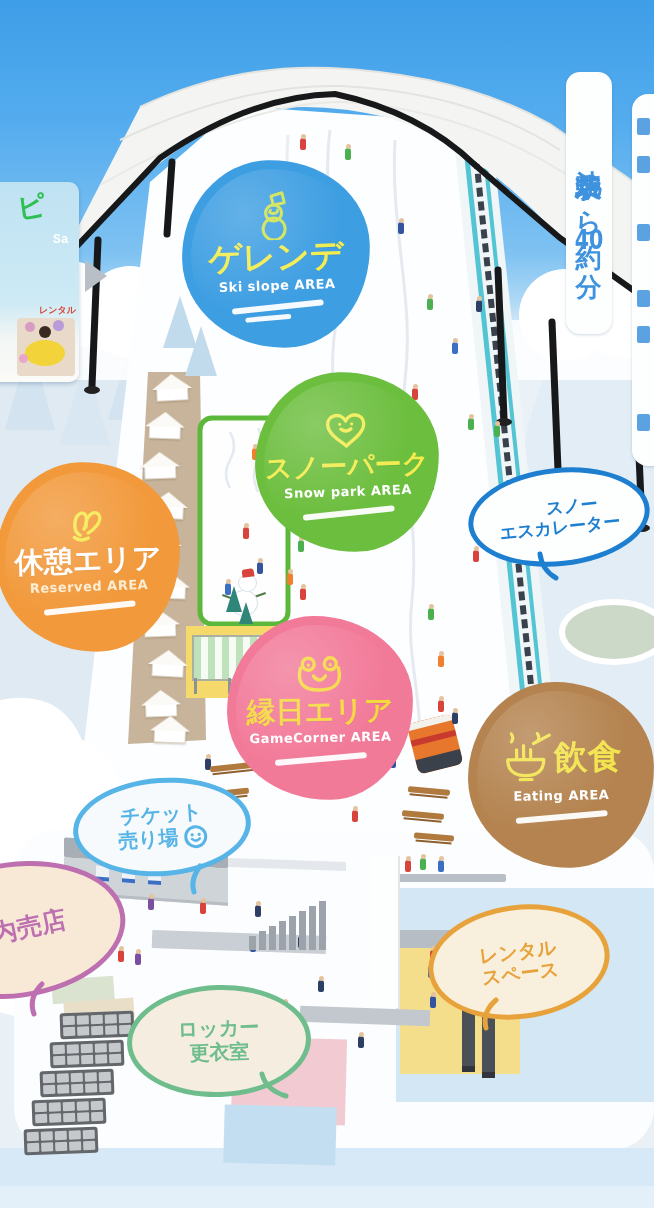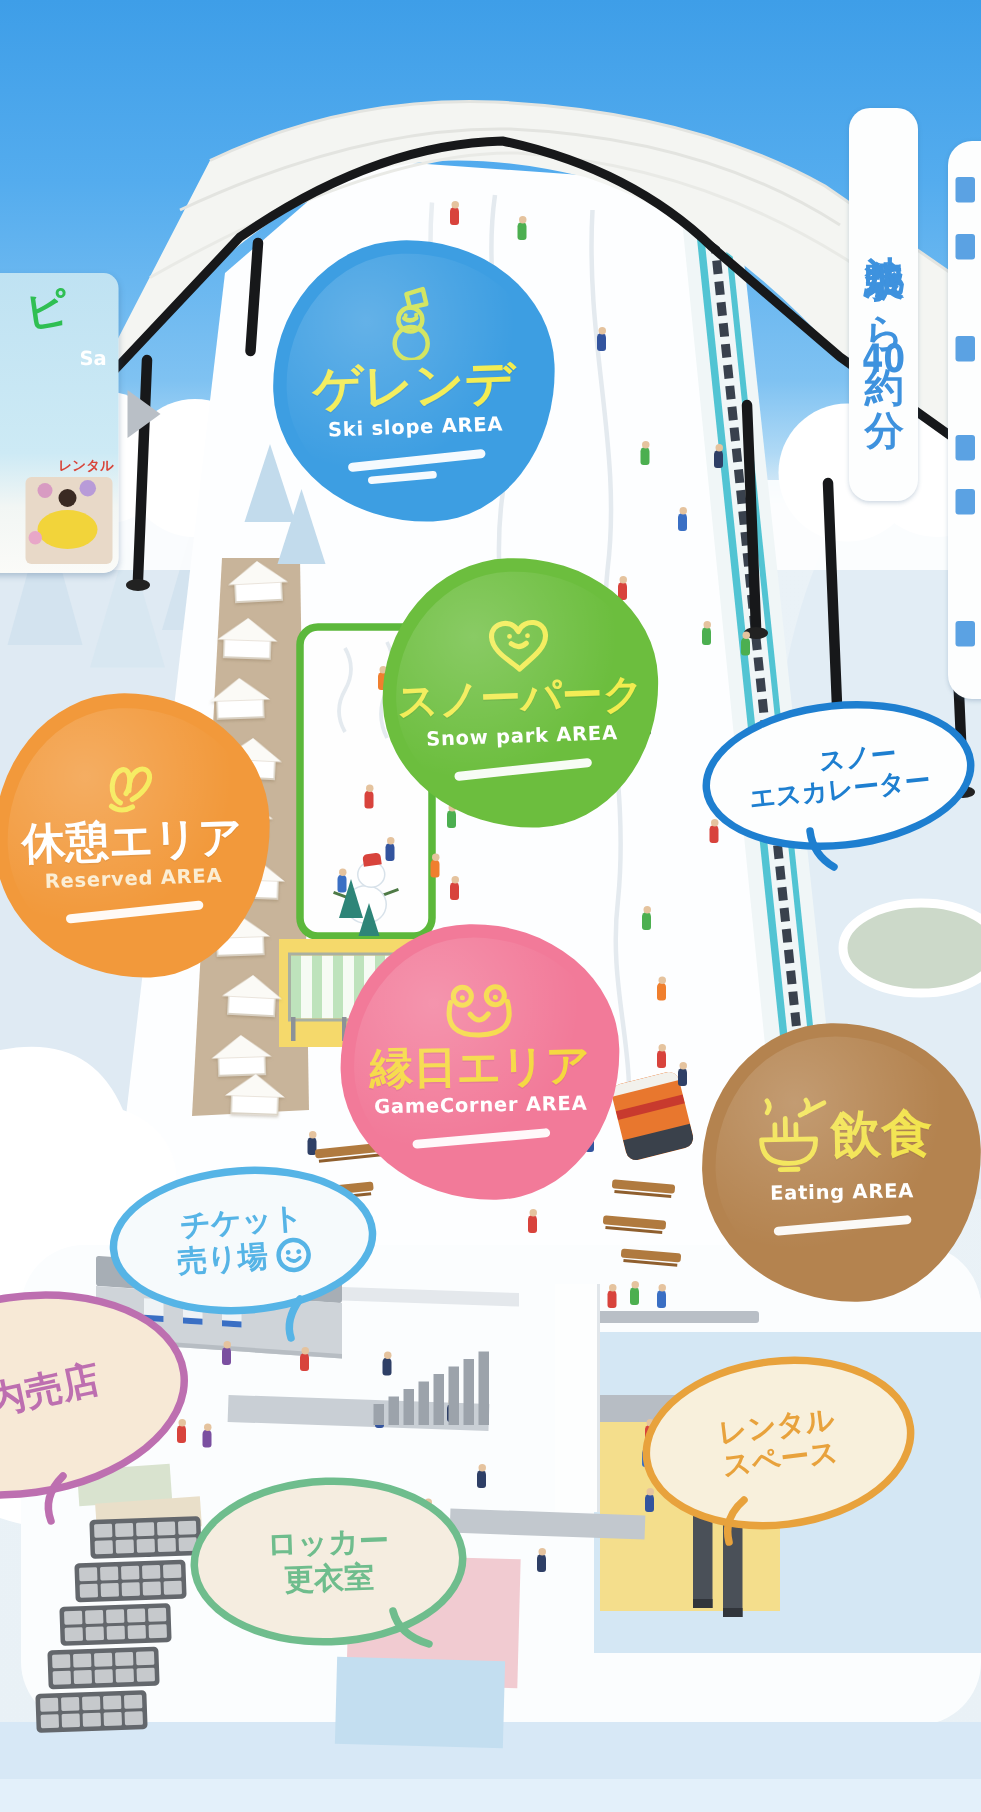--- a/index.html
+++ b/index.html
@@ -482,21 +482,21 @@
       <span style="position:absolute;left:5px;top:62px;width:13px;height:17px;border-radius:2px;opacity:.85;background:#3E92DE;display:block;"></span>
       <span style="position:absolute;left:5px;top:130px;width:13px;height:17px;border-radius:2px;opacity:.85;background:#3E92DE;display:block;"></span>
       <span style="position:absolute;left:5px;top:196px;width:13px;height:17px;border-radius:2px;opacity:.85;background:#3E92DE;display:block;"></span>
       <span style="position:absolute;left:5px;top:232px;width:13px;height:17px;border-radius:2px;opacity:.85;background:#3E92DE;display:block;"></span>
       <span style="position:absolute;left:5px;top:320px;width:13px;height:17px;border-radius:2px;opacity:.85;background:#3E92DE;display:block;"></span>
     </div>
   </div>
 
   <div id="poster" style="left:-45px;top:182px;width:124px;height:200px;">
     <span style="left:62px;top:6px;font-size:28px;color:#2FBF53;transform:rotate(-8deg);">ピ</span>
-    <span style="left:98px;top:50px;font-size:13px;color:#FFFFFF;">Sa</span>
+    <span style="left:98px;top:50px;font-size:13px;color:#FFFFFF;font-family:Liberation Mono, monospace;">Sa</span>
     <span style="left:84px;top:122px;font-size:9px;color:#D8453A;">レンタル</span>
     <span style="left:62px;top:136px;width:58px;height:58px;background:#E8D9C8;border-radius:4px;overflow:hidden;">
       <span style="position:absolute;left:8px;top:4px;width:10px;height:10px;border-radius:50%;background:#D89BC2;"></span>
       <span style="position:absolute;left:36px;top:2px;width:11px;height:11px;border-radius:50%;background:#B89BD8;"></span>
       <span style="position:absolute;left:22px;top:8px;width:12px;height:12px;border-radius:50%;background:#3A2A22;"></span>
       <span style="position:absolute;left:8px;top:22px;width:40px;height:26px;border-radius:50%;background:#F2D43A;"></span>
       <span style="position:absolute;left:2px;top:36px;width:9px;height:9px;border-radius:50%;background:#E8A7C8;"></span>
     </span>
   </div>
   <div id="carousel-arrow" style="left:85px;top:260px;"></div>

